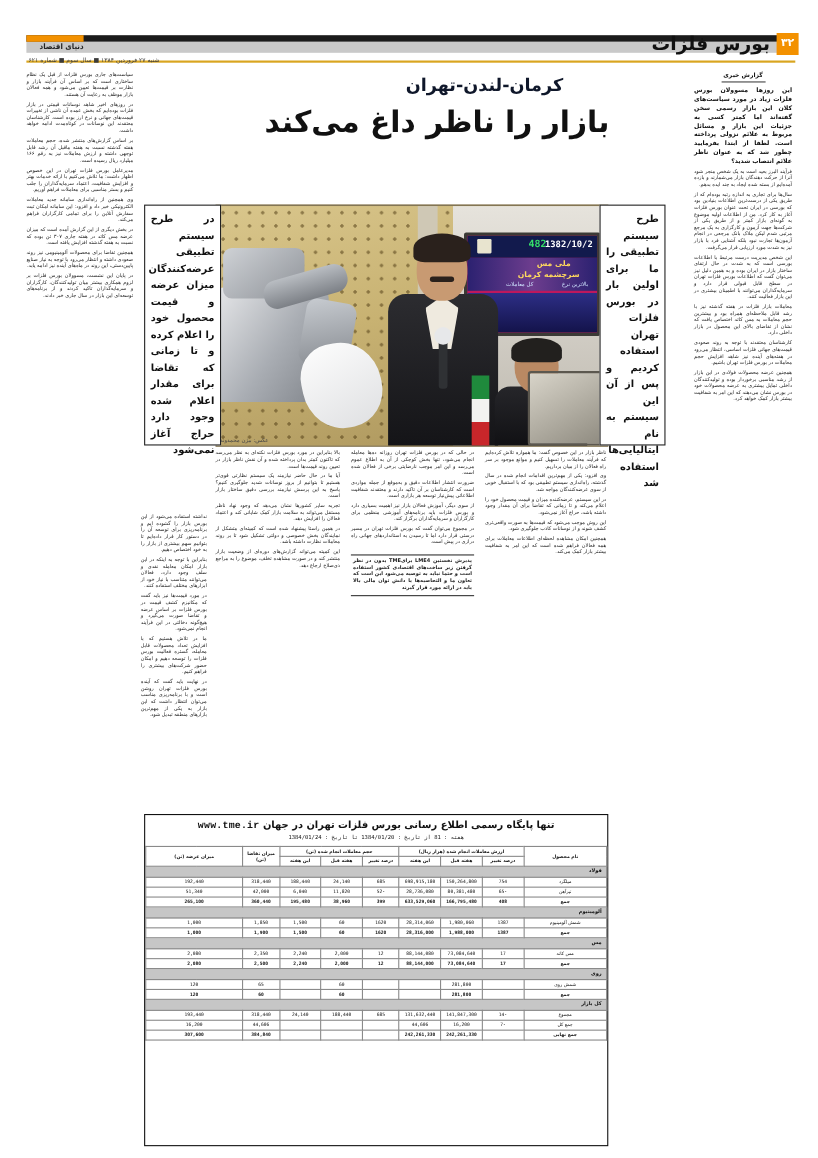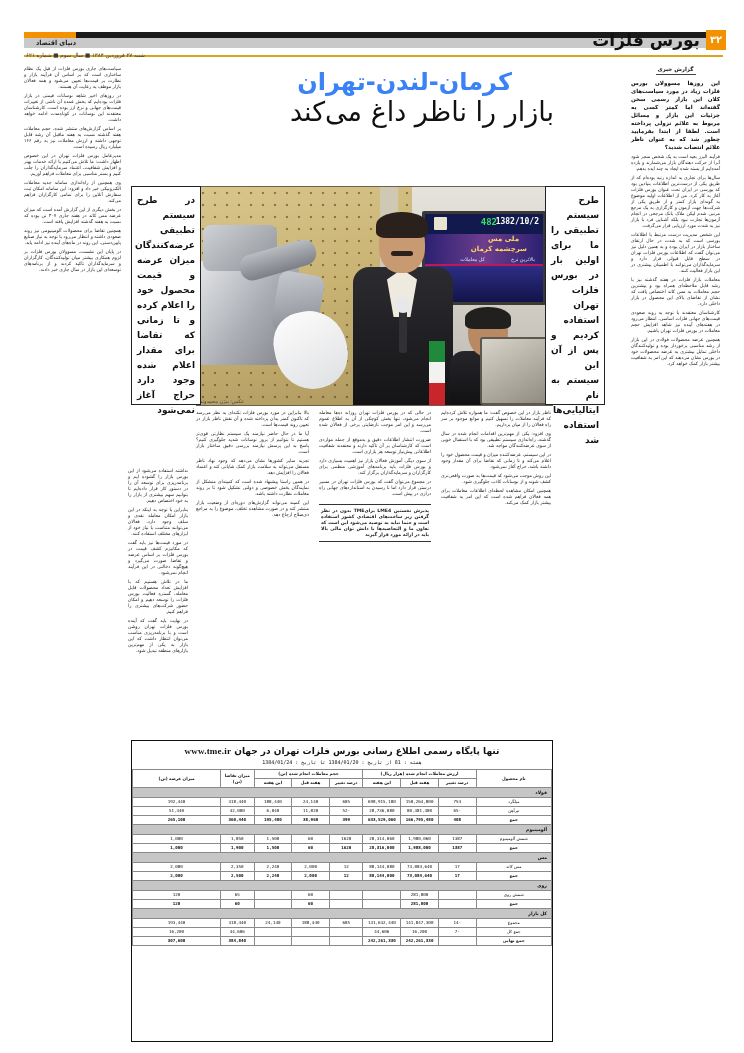--- a/index.html
+++ b/index.html
@@ -20,22 +20,22 @@
       font-weight:bold;transform:scaleX(.92);}
   .pagenum{position:absolute;right:18px;top:6px;width:20px;height:20px;background:#f39100;
       color:#fff;font-size:10px;font-weight:bold;text-align:center;line-height:20px;}
   .section-title{position:absolute;right:44px;top:30px;font-size:17px;font-weight:bold;
       color:#111;letter-spacing:0px;}
   .mast-underline{position:absolute;left:24px;right:21px;top:55px;height:2px;background:#d9a520;}
   .issue-line{position:absolute;left:26px;top:52px;font-size:5.5px;color:#3a3a3a;
       white-space:nowrap;letter-spacing:.1px;}
 
   
-  .kicker{position:absolute;right:232px;top:68px;font-size:24px;font-weight:bold;color:#3b82f6;}
-  .headline{position:absolute;right:190px;top:96px;font-size:27px;font-weight:normal;color:#111;
+  .kicker{position:absolute;right:232px;top:68px;font-size:16px;font-weight:bold;color:#0f172a;}
+  .headline{position:absolute;right:190px;top:96px;font-size:27px;font-weight:bold;color:#111;
       letter-spacing:-.5px;}
 
   
   .photo{position:absolute;left:196px;top:186px;width:355px;height:218px;overflow:hidden;
       background:#b9a46d;border:1px solid #6d6149;}
   .ph-wall{position:absolute;inset:0;
       background:
         radial-gradient(circle at 6px 6px, rgba(80,60,20,.55) 1.3px, transparent 1.6px) 0 0/12px 12px,
         linear-gradient(165deg,#d9c68c 0%,#c8b272 45%,#a7915a 100%);}
   .ph-wallR{position:absolute;right:0;top:0;width:140px;height:100%;
@@ -117,21 +117,21 @@
 
   .boxed-note{position:absolute;border-top:1px solid #333;border-bottom:1px solid #333;
       padding:3px 2px;font-size:4.6px;line-height:6px;text-align:justify;}
 
   .lead-bold{font-weight:bold;font-size:5.6px;line-height:8px;color:#0d0d0d;text-align:justify;}
 
   
   .table-wrap{position:absolute;left:131px;top:740px;width:420px;height:300px;
       border:1px solid #111;background:#fff;}
   .tbl-title1{text-align:center;font-size:9px;font-weight:bold;padding-top:5px;color:#111;}
-  .tbl-title1 .url{font-family:Liberation Serif, serif;letter-spacing:.2px;}
+  .tbl-title1 .url{font-family:Liberation Mono, monospace;letter-spacing:.2px;}
   .tbl-title2{text-align:center;font-size:8px;font-weight:bold;padding-top:3px;color:#111;}
   .tbl-dates{text-align:center;font-size:5px;padding:3px 0 4px 0;color:#111;
       font-family:"DejaVu Sans Mono",monospace;}
   table.data{width:100%;border-collapse:collapse;table-layout:fixed;}
   table.data th,table.data td{border:1px solid #8a8a8a;font-size:4.2px;padding:1px 1px;
       text-align:center;color:#111;line-height:6px;}
   table.data th{font-weight:bold;background:#fff;}
   tr.grp td{background:#c6c6c6;height:7px;font-weight:bold;font-size:4.6px;text-align:right;
       padding-right:4px;}
   tr.tot td{font-weight:bold;}

